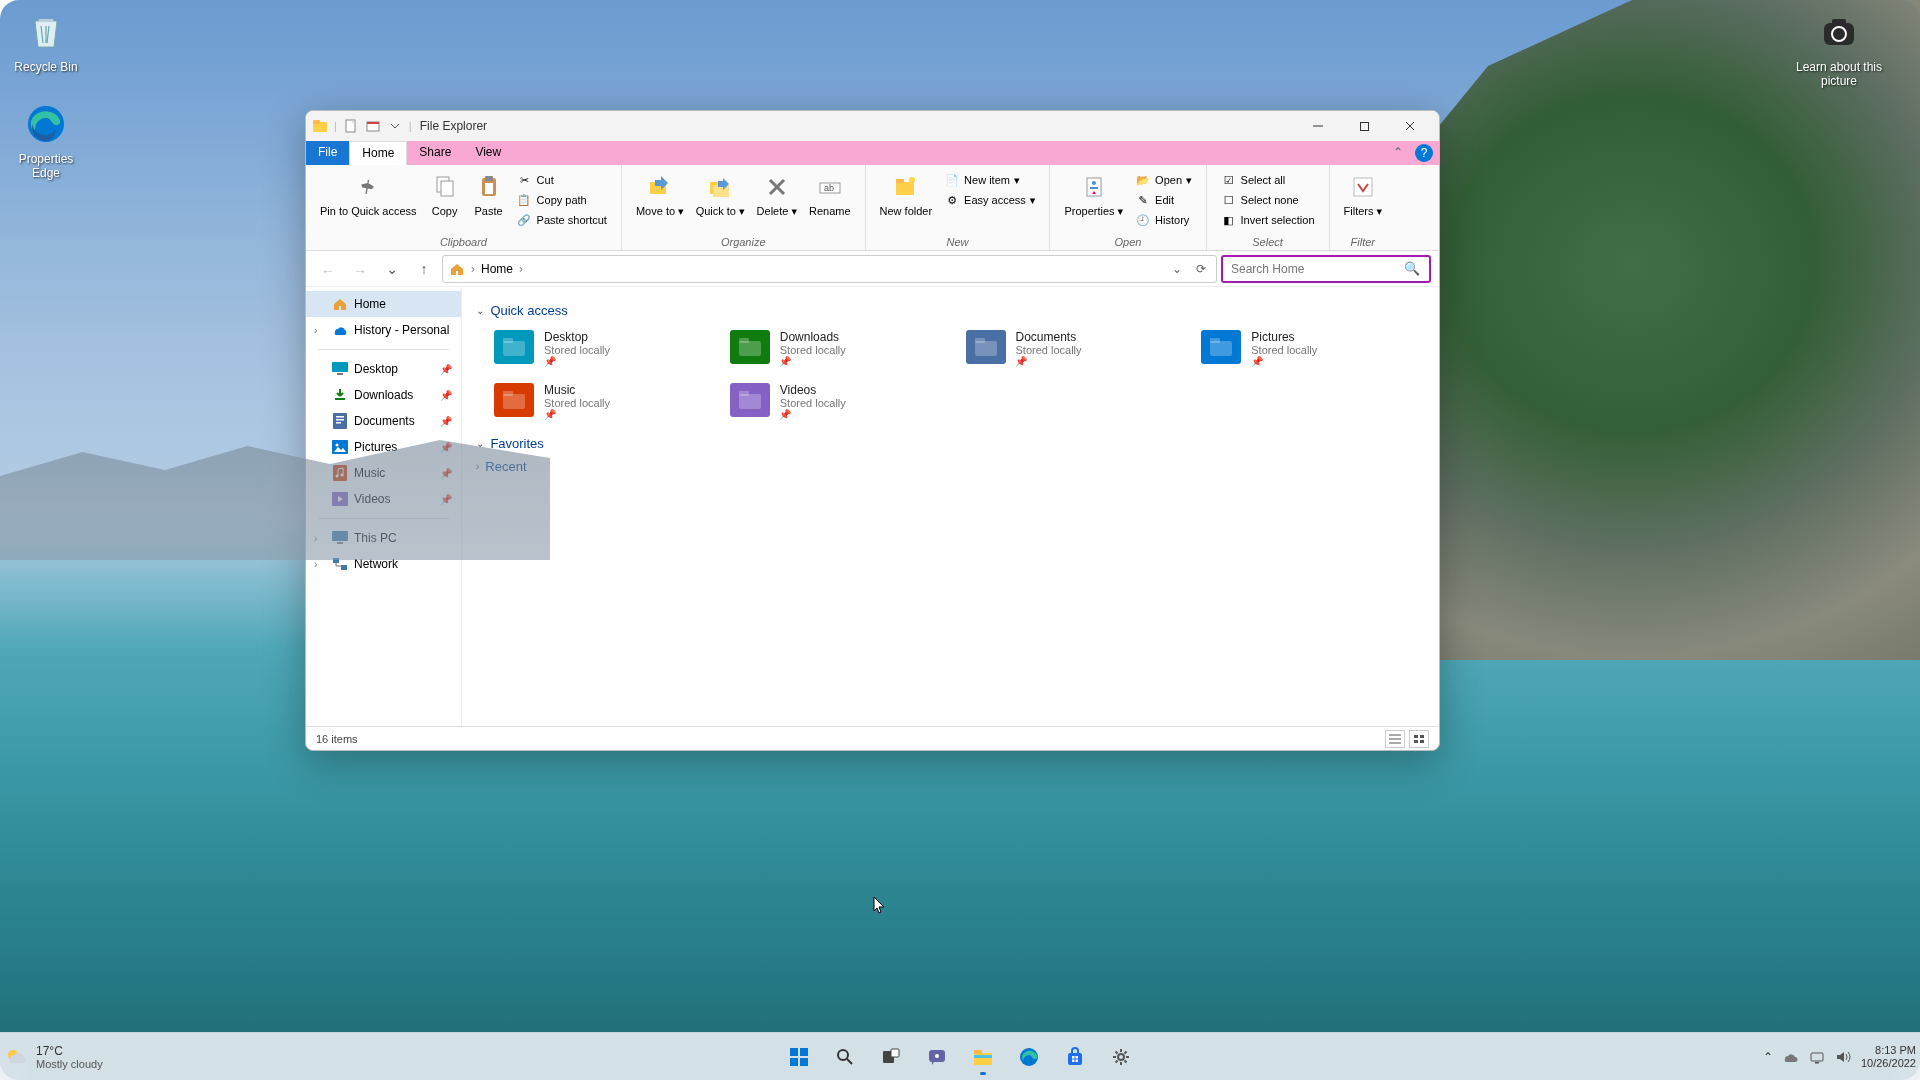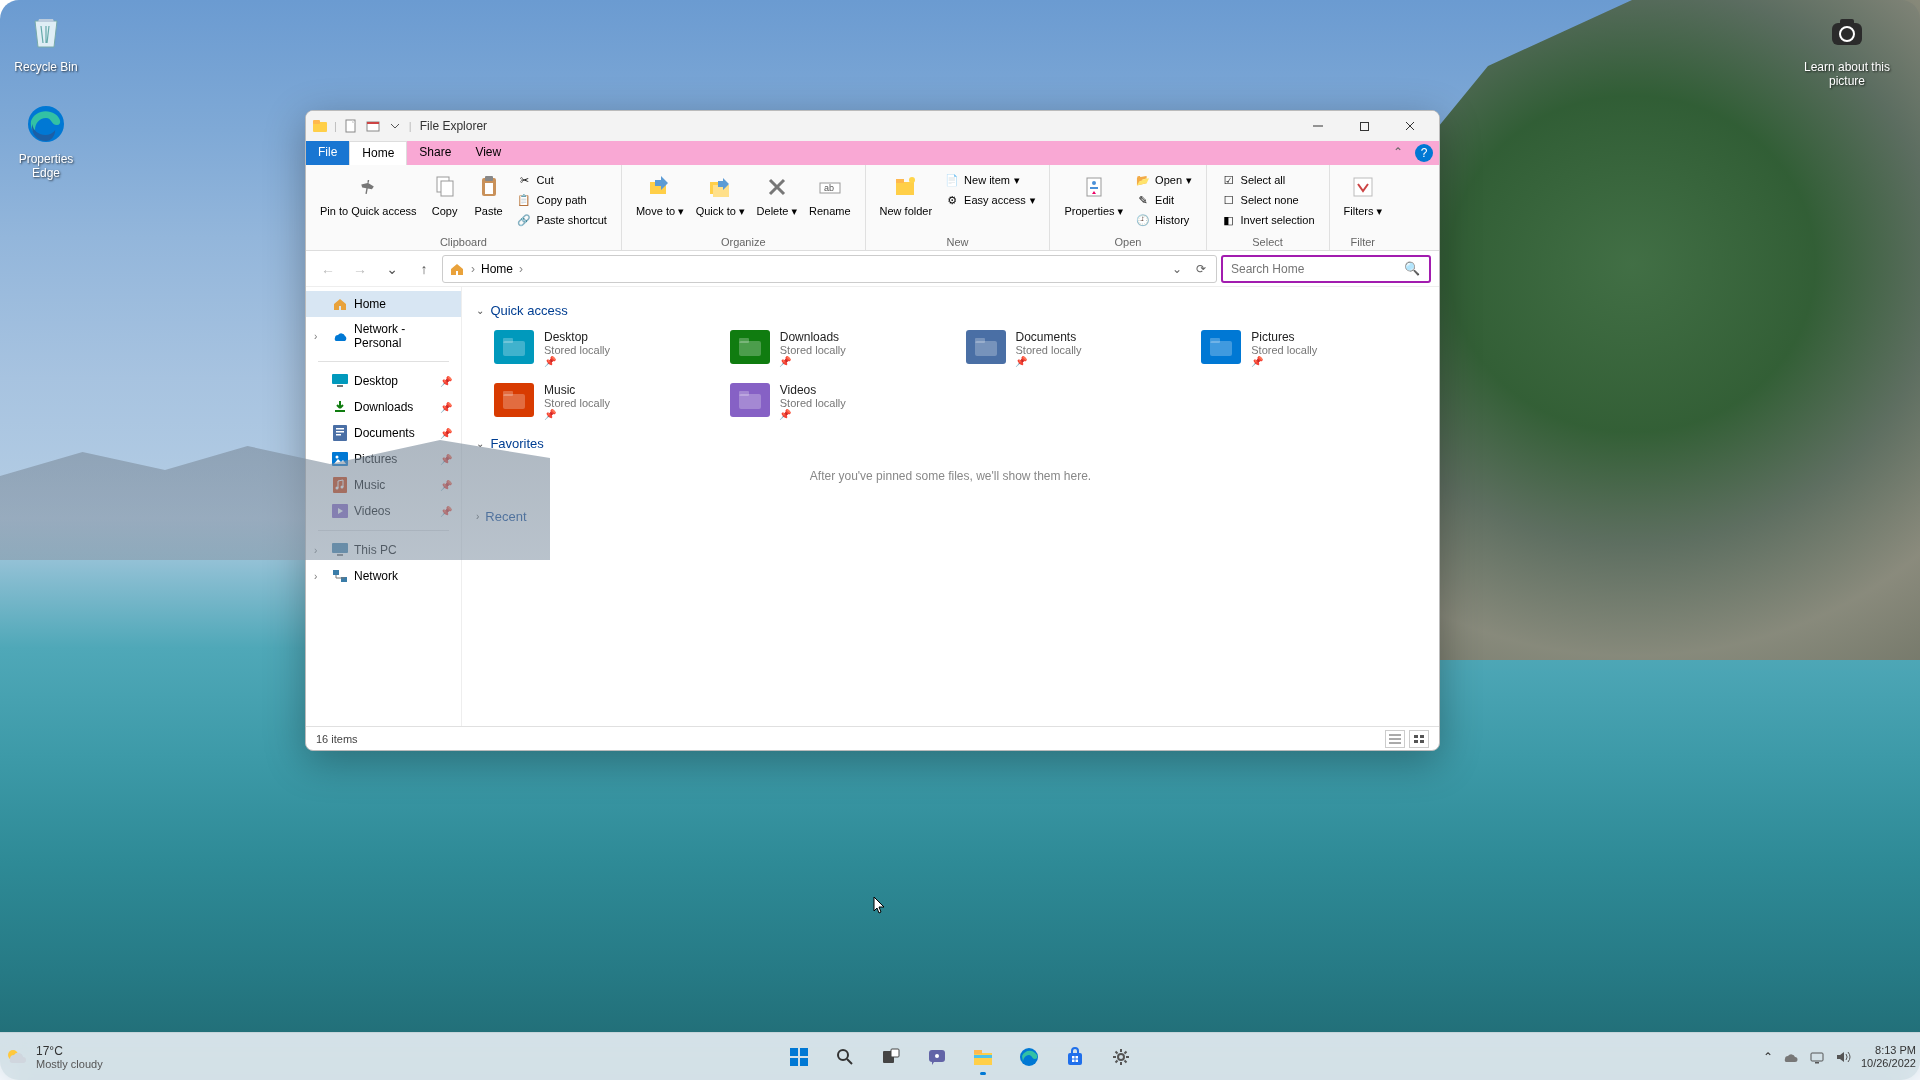--- a/index.html
+++ b/index.html
@@ -53,21 +53,21 @@
 .tabs .tab.file { background:#1976d2; color:#fff; }
 .tabs .tab.active { background:#fff; border-top:1px solid #ddd; border-left:1px solid #ddd; border-right:1px solid #ddd; }
 .tabs .spacer { flex:1; }
 .tabs .caret { padding:4px 6px; color:#666; cursor:pointer; }
 .tabs .help { width:18px; height:18px; margin:3px 6px; border-radius:50%; background:#0078d4; color:#fff; font-size:12px; display:flex; align-items:center; justify-content:center; }
 
 
 .ribbon { height:86px; background:#fafafa; border-bottom:1px solid #ddd; display:flex; font-size:11px; }
 .rgroup { border-right:1px solid #e0e0e0; padding:4px 8px 2px; display:flex; flex-direction:column; }
 .rgroup .items { flex:1; display:flex; align-items:flex-start; }
-.rgroup .grplbl { text-align:center; color:#666; font-size:11px; padding-top:2px; }
+.rgroup .grplbl { text-align:center; color:#666; font-size:11px; padding-top:2px;font-style:italic; }
 .rbtn-big { display:flex; flex-direction:column; align-items:center; justify-content:flex-start; padding:2px 6px; cursor:pointer; min-width:44px; }
 .rbtn-big .ricon { width:32px; height:32px; display:flex; align-items:center; justify-content:center; margin-bottom:2px; }
 .rbtn-big .rlbl { text-align:right; line-height:12px; }
 .rcol { display:flex; flex-direction:column; gap:2px; padding:2px 4px; }
 .rbtn-sm { display:flex; align-items:center; gap:4px; cursor:pointer; padding:1px 2px; white-space:nowrap; }
 .rbtn-sm .ricon-sm { width:16px; height:16px; display:flex; align-items:center; justify-content:center; }
 
 
 .navbar { height:36px; display:flex; align-items:center; padding:4px 8px; gap:4px; border-bottom:1px solid #eee; }
 .nav-btn { width:28px; height:28px; display:flex; align-items:center; justify-content:center; color:#555; cursor:pointer; font-size:14px; }
@@ -148,21 +148,21 @@
     <div class="ico">
       <svg width="42" height="42" viewBox="0 0 42 42">
           <circle cx="21" cy="21" r="18" fill="#0078d4"></circle>
           <path d="M6 18c3-9 15-13 24-7 6 4 7 11 2 11-6 0-5-7-11-7-7 0-11 6-11 12 0 3 1 5 2 6-4-3-7-9-6-15z" fill="#33c1a4"></path>
           <path d="M21 38c-8 0-14-6-14-14 0-1 0-2 .2-3 1 7 7 11 13 11 4 0 8-2 10-5 0 6-4 11-9.2 11z" fill="#1b5fa6"></path>
         </svg>
     </div>
     <div class="lbl">Properties Edge</div>
   </div>
 
-  <div class="desktop-icon" style="right:28px; top:8px; width:90px;">
+  <div class="desktop-icon" style="right:36px; top:8px; width:90px;">
     <div class="ico">
       <svg width="38" height="38" viewBox="0 0 38 38">
           <rect x="4" y="10" width="30" height="22" rx="6" fill="#2b2b2b"></rect>
           <rect x="12" y="6" width="14" height="6" rx="2" fill="#2b2b2b"></rect>
           <circle cx="19" cy="21" r="7" fill="none" stroke="#fff" stroke-width="2"></circle>
         </svg>
     </div>
     <div class="lbl">Learn about this picture</div>
   </div>
 
@@ -447,21 +447,21 @@
             </span>
           <span>Home</span>
         </div>
         <div class="sb-item">
           <span class="exp">›</span>
           <span class="sb-ico">
               <svg width="16" height="16">
                 <path d="M3 10a3 3 0 013-3 4 4 0 017 1 3 3 0 010 5H5a2 2 0 01-2-3z" fill="#0078d4"></path>
               </svg>
             </span>
-          <span>Network - Personal</span>
+          <span>History - Personal</span>
         </div>
         <div class="sb-sep"></div>
         <div class="sb-item">
             <span class="sb-ico">
               <svg width="16" height="14">
                 <rect width="16" height="10" fill="#0099bc" rx="1"></rect>
                 <rect x="5" y="11" width="6" height="2" fill="#777"></rect>
               </svg>
             </span>
             <span>Desktop</span>
@@ -628,21 +628,20 @@
                 <div class="qa-sub">Stored locally</div>
                 <div class="qa-pin">📌</div>
               </div>
             </div>
           </div>
 
         <div class="section-hdr">
           <span class="chev">⌄</span>
           <span>Favorites</span>
         </div>
-        <div class="empty-msg">After you've pinned some files, we'll show them here.</div>
 
         <div class="section-hdr">
           <span class="chev">›</span>
           <span>Recent</span>
         </div>
       </div>
     </div>
 
     <div class="status">
       <span>16 items</span>

